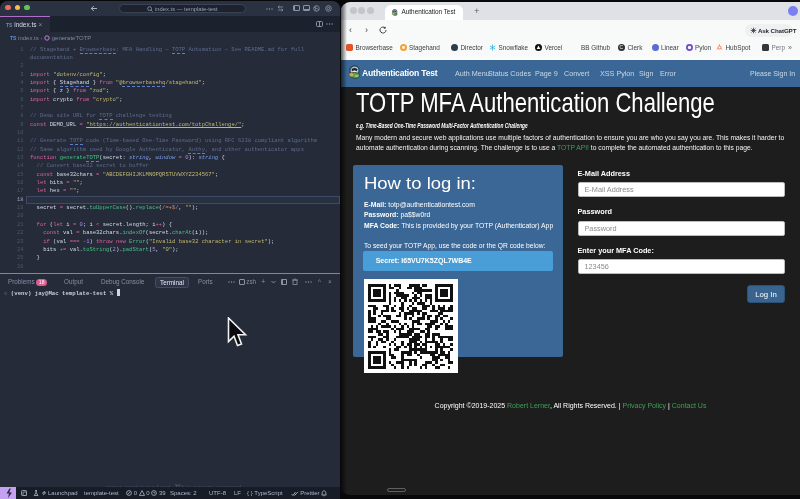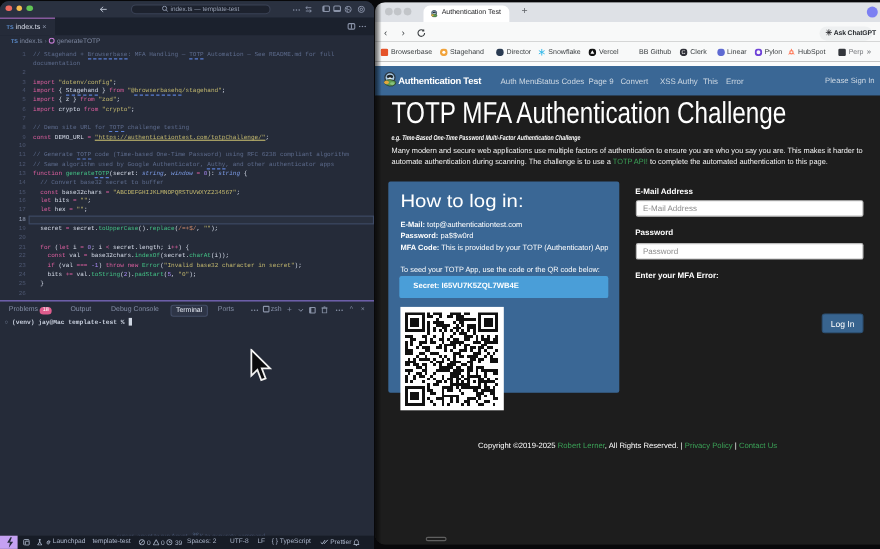--- a/index.html
+++ b/index.html
@@ -304,22 +304,22 @@
       <circle cx="7.5" cy="6.8" r="1.6" fill="#e8eef2"></circle>
       <path d="M3.2 8.2 Q7.5 6.4 11.6 8.4 Q13.6 9.6 12.4 11.6 Q10.4 13.8 7 13.2 Q3.4 12.6 2.6 10.4 Q2.2 9 3.2 8.2 Z" fill="#5f9e52" stroke="#27342b" stroke-width="0.7"></path>
       <ellipse cx="4.4" cy="9.8" rx="2.1" ry="1.7" fill="#e2a83e"></ellipse>
       <ellipse cx="9.6" cy="11" rx="2" ry="1.2" fill="#8cc47e"></ellipse>
     </svg>
     <span class="nl" style="left:21px;font-size:8.6px;font-weight:bold;color:#fff;letter-spacing:-0.22px">Authentication Test</span>
     <span class="nl" style="left:114px">Auth Menu</span>
     <span class="nl" style="left:147px">Status Codes</span>
     <span class="nl" style="left:194px">Page 9</span>
     <span class="nl" style="left:223px">Convert</span>
-    <span class="nl" style="left:259px">XSS Authy</span>
-    <span class="nl" style="left:298px">This</span>
+    <span class="nl" style="left:259px">XSS Pylon</span>
+    <span class="nl" style="left:298px">Sign</span>
     <span class="nl" style="left:319px">Error</span>
     <span class="nl" style="left:409px;font-size:7px">Please Sign In</span>
   </div>
   <div id="c-content">
     <div style="position:absolute;left:15px;top:0px;font-size:27.5px;font-weight:400;
       transform:scaleX(0.803);transform-origin:left top;white-space:nowrap">TOTP MFA Authentication Challenge</div>
     <div style="position:absolute;left:15px;top:34.5px;font-size:6.4px;font-style:italic;font-weight:bold;transform:scaleX(0.75);transform-origin:left top;white-space:nowrap">e.g. Time-Based One-Time Password Multi-Factor Authentication Challenge</div>
     <div style="position:absolute;left:15px;top:46px;font-size:6.9px;line-height:9.9px;color:#f4f4f4;white-space:nowrap;transform:scaleX(0.975);transform-origin:left top">Many modern and secure web applications use multiple factors of authentication to ensure you are who you say you are. This makes it harder to<br>automate authentication during scanning. The challenge is to use a <span class="grn">TOTP API!</span> to complete the automated authentication to this page.</div>
 
     <div style="position:absolute;left:12px;top:78px;width:210px;height:192px;background:#3a6795;border-radius:2px">
@@ -615,21 +615,22 @@
             <rect x="26" y="32" width="2" height="1"></rect>
             <rect x="31" y="32" width="1" height="1"></rect>
           </svg>
         </div>
     </div>
 
     <div class="flabel" style="left:236.5px;top:81.5px">E-Mail Address</div>
     <div class="finput" style="top:94.5px">E-Mail Address</div>
     <div class="flabel" style="left:236.5px;top:120px">Password</div>
     <div class="finput" style="top:133.5px">Password</div>
-    <div class="flabel" style="left:236.5px;top:158.5px">Enter your MFA Error:</div>
+    <div class="flabel" style="left:236.5px;top:158.5px">Enter your MFA Code:</div>
+    <div class="finput" style="top:171.5px">123456</div>
     <div style="position:absolute;left:406px;top:198px;width:38px;height:18px;background:#38648f;
       border:0.5px solid #2d5174;border-radius:3px;color:#fff;font-size:7.8px;text-align:center;line-height:17px">Log In</div>
 
     <div style="position:absolute;left:0;top:314.5px;width:459px;text-align:center;font-size:7px;color:#fff">Copyright ©2019-2025 <span class="grn">Robert Lerner</span>, All Rights Reserved. | <span class="grn">Privacy Policy</span> | <span class="grn">Contact Us</span></div>
 
     <div style="position:absolute;left:45.5px;top:400.5px;width:19px;height:4.5px;border-radius:2.5px;border:1px solid #606060;background:rgba(0,0,0,0)"></div>
   </div>
 </div>
 
 </body></html>

